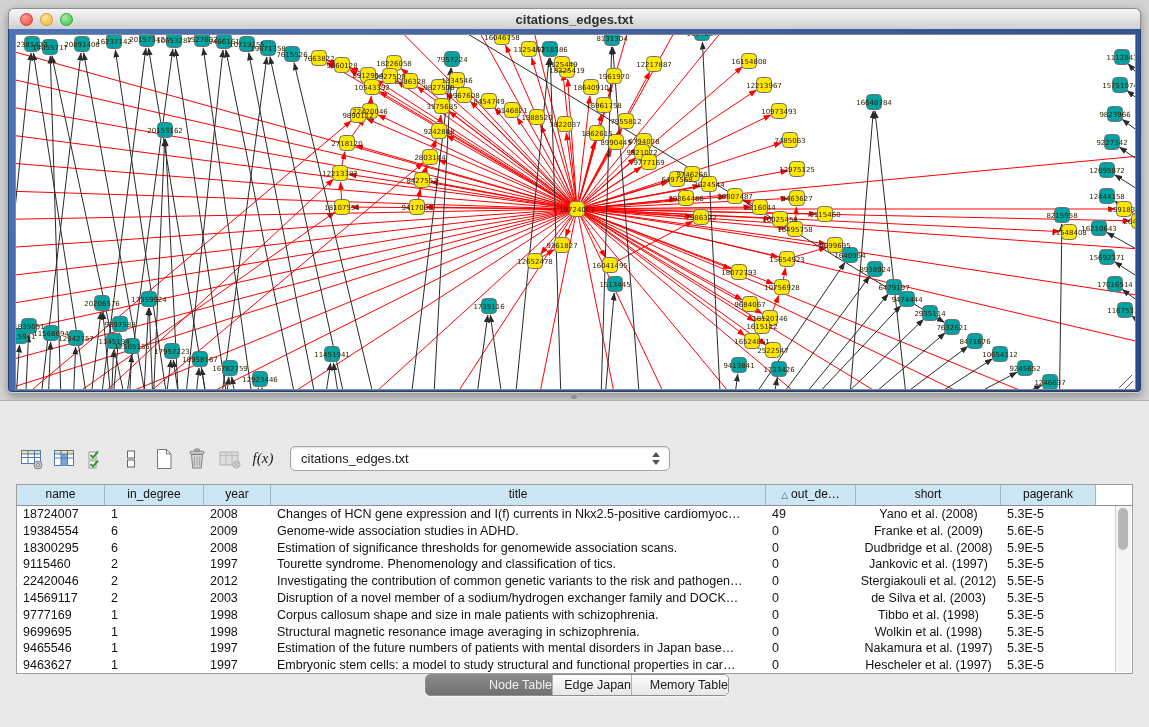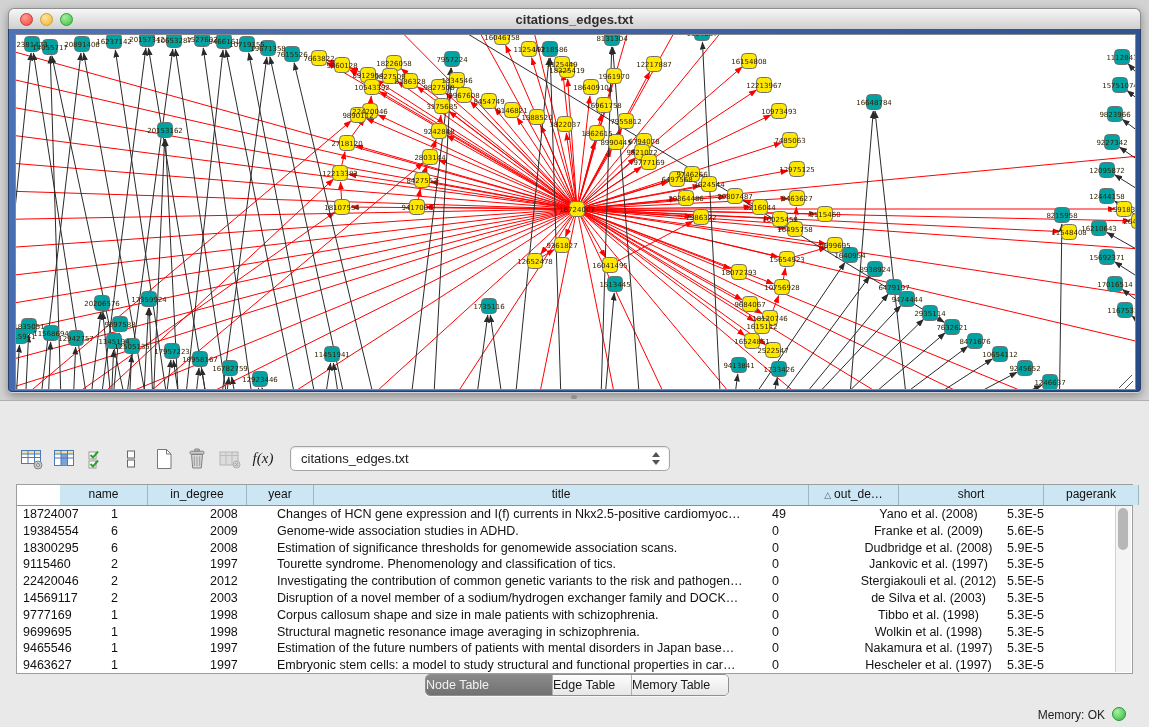--- a/index.html
+++ b/index.html
@@ -48,39 +48,39 @@
   .dropdown .val{position:absolute;left:10px;top:4px;font-size:13px;color:#1c1c1c;}
   .stepper{position:absolute;right:8px;top:4px;width:10px;height:15px;}
   .stepper .up{position:absolute;left:1px;top:1px;width:0;height:0;
     border-left:4px solid transparent;border-right:4px solid transparent;border-bottom:5px solid #555;}
   .stepper .dn{position:absolute;left:1px;bottom:1px;width:0;height:0;
     border-left:4px solid transparent;border-right:4px solid transparent;border-top:5px solid #555;}
 
   .table-wrap{position:absolute;left:16px;top:83px;width:1117px;height:190px;
     background:#fff;border:1px solid #9e9e9e;box-sizing:border-box;}
   .thead{position:absolute;left:0;top:0;right:0;height:20px;border-bottom:1px solid #8f8f8f;
-    white-space:nowrap;padding-left:43px;}
+    white-space:nowrap;}
   .hcell{display:inline-block;box-sizing:border-box;height:20px;line-height:19px;
     background:#cde6f4;border-right:1px solid #9db6c6;text-align:center;
     font-size:12px;color:#111;overflow:hidden;vertical-align:top;}
   .tri{font-size:9px;color:#3d6273;margin-right:3px;}
   .tbody{position:absolute;left:0;top:21px;right:16px;bottom:0;overflow:hidden;}
   .trow{height:16.8px;line-height:16.8px;white-space:nowrap;}
   .cell{display:inline-block;box-sizing:border-box;padding:0 0 0 6px;height:16.8px;
     font-size:12.5px;color:#111;overflow:hidden;vertical-align:top;white-space:nowrap;}
   .cell.center{text-align:center;padding:0;}
   .vscroll{position:absolute;right:1px;top:21px;bottom:1px;width:15px;
     background:#f4f4f4;border-left:1px solid #d0d0d0;}
   .vthumb{position:absolute;left:2px;top:2px;width:10px;height:42px;
     background:#b7b7b7;border-radius:6px;}
 
   .tabs{position:absolute;left:425px;top:273px;height:20px;display:flex;
     border:1px solid #8f8f8f;border-radius:5px;overflow:hidden;
     box-shadow:0 1px 1px rgba(255,255,255,.7);}
-  .tab{height:24px;line-height:20px;text-align:left;font-size:12.5px;color:#1a1a1a;
+  .tab{height:24px;line-height:20px;text-align:right;font-size:12.5px;color:#1a1a1a;
     background:linear-gradient(#fdfdfd,#e2e2e2);border-left:1px solid #b0b0b0;}
   .tab:first-child{border-left:none;}
   .tab.selected{background:linear-gradient(#8a8a8a,#6c6c6c);color:#f2f2f2;}
   .tab-node{width:126px;} .tab-edge{width:78px;} .tab-network{width:96px;}
 
   .statusbar{position:absolute;left:0;bottom:0;width:100%;height:27px;}
   .mem-label{position:absolute;right:44px;top:7px;font-size:12px;color:#222;}
   .mem-dot{position:absolute;right:23px;top:6px;width:14px;height:14px;border-radius:50%;
     background:radial-gradient(circle at 35% 30%,#a9f0a0,#2eb93c);border:1px solid #259332;
     box-sizing:border-box;}
@@ -661,22 +661,18 @@
           <div class="trow"><div class="cell" style="width: 88px;">9465546</div><div class="cell" style="width: 99px;">1</div><div class="cell" style="width: 67px;">1997</div><div class="cell" style="width: 495px;">Estimation of the future numbers of patients with mental disorders in Japan base…</div><div class="cell" style="width: 90px;">0</div><div class="cell center" style="width: 145px;">Nakamura et al. (1997)</div><div class="cell" style="width: 95px;">5.3E-5</div></div>
           <div class="trow"><div class="cell" style="width: 88px;">9463627</div><div class="cell" style="width: 99px;">1</div><div class="cell" style="width: 67px;">1997</div><div class="cell" style="width: 495px;">Embryonic stem cells: a model to study structural and functional properties in car…</div><div class="cell" style="width: 90px;">0</div><div class="cell center" style="width: 145px;">Hescheler et al. (1997)</div><div class="cell" style="width: 95px;">5.3E-5</div></div>
         </div>
       <div class="vscroll">
         <div class="vthumb"></div>
       </div>
     </div>
 
     <div class="tabs">
       <div class="tab tab-node selected">Node Table</div>
-      <div class="tab tab-edge">Edge Table</div>
+      <div class="tab tab-edge">Edge Japan</div>
       <div class="tab tab-network">Memory Table</div>
     </div>
 
-    <div class="statusbar">
-      <span class="mem-label">Memory: OK</span>
-      <span class="mem-dot"></span>
-    </div>
   </div>
 </div>
 
 </body></html>

